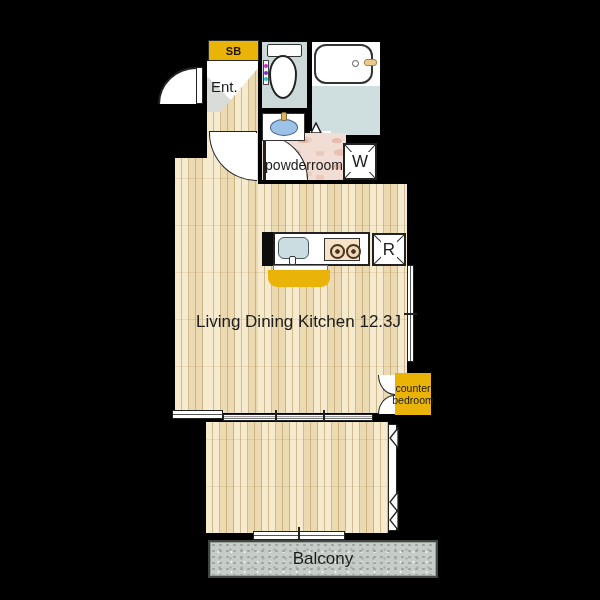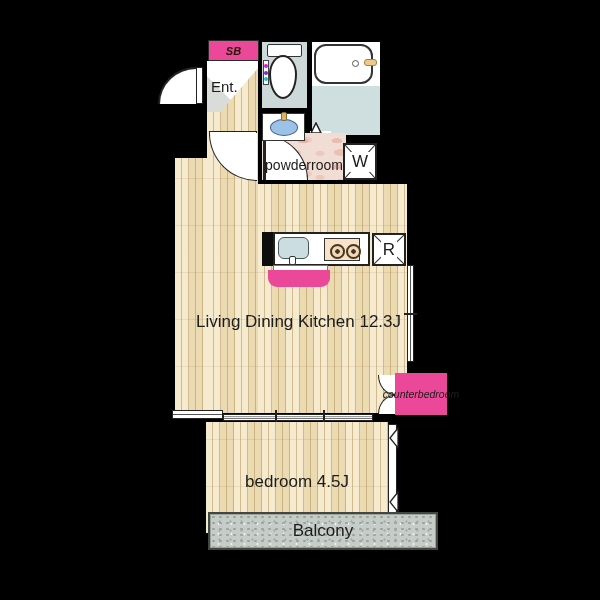--- a/index.html
+++ b/index.html
@@ -29,21 +29,21 @@
   }
   .speckle{
     background-color:#c6cdc8;
     background-image:
       radial-gradient(circle, #9aa39c 1px, transparent 1.5px),
       radial-gradient(circle, #aab2ac 1px, transparent 1.4px),
       radial-gradient(circle, rgba(255,255,255,.8) .8px, transparent 1.2px);
     background-size:7px 6px, 11px 9px, 13px 10px;
     background-position:0 0, 4px 3px, 2px 5px;
   }
-  .orange{background:#ec4899;font-style:italic;}
+  .orange{background:#eab308;}
 
   
   .door{background:#fff;border:0 solid #222;}
   .win-h{background:linear-gradient(to bottom,#fff 0 3px,#555 3px 4px,#fff 4px);border:1px solid #222;}
   .win-v{background:linear-gradient(to right,#fff 0 2px,#555 2px 3px,#fff 3px);border:1px solid #222;}
   .tick{background:#222;}
 
   
   #sb{left:208px;top:40px;width:51px;height:21px;border:1.5px solid #2a2a2a;
       display:flex;align-items:center;justify-content:center;font-size:11px;font-weight:700;color:#241503;}
@@ -125,30 +125,30 @@
   #partition-tick-1{left:275px;top:410px;width:1.5px;height:15px;}
   #partition-tick-2{left:323px;top:410px;width:1.5px;height:15px;}
   #bedroom-window{left:253px;top:531px;width:92px;height:9px;}
   #bedroom-window-tick{left:298px;top:527px;width:1.5px;height:16px;}
 
   
   #cs-door-top{left:378px;top:375px;width:17px;height:20px;border-radius:0 0 0 100%;
                border-left:1.5px solid #222;border-bottom:1.5px solid #222;}
   #cs-door-bottom{left:378px;top:395px;width:17px;height:19px;border-radius:100% 0 0 0;
                   border-left:1.5px solid #222;border-top:1.5px solid #222;}
-  #counter-storage{left:395px;top:373px;width:52px;height:42px;display:flex;
+  #counter-storage{left:395px;top:373px;width:36px;height:42px;display:flex;flex-direction:column;
                    align-items:center;justify-content:center;font-size:10.5px;line-height:12px;}
   #closet{left:397px;top:421px;width:44px;height:112px;display:flex;align-items:center;justify-content:center;font-size:14px;}
   #closet-doors{left:388px;top:424px;width:9px;height:107px;background:#fff;border:1px solid #222;}
   #closet-doors svg{position:absolute;left:-1px;top:-1px;}
 
   
   #bedroom{left:206px;top:422px;width:182px;height:111px;}
   #bedroom-label{left:206px;top:472px;width:182px;text-align:center;font-size:17px;z-index:6;}
-  #balcony{left:208px;top:512px;width:230px;height:38px;border:2px solid #434743;
+  #balcony{left:208px;top:540px;width:230px;height:38px;border:2px solid #434743;
            box-shadow:inset 0 0 0 1px #9aa29b;display:flex;align-items:center;justify-content:center;}
   #balcony-label{font-size:17px;}
 </style>
 </head>
 <body>
 
 <div class="plan">
 
   <div class="abs wood" id="hall-col"></div>
   <div class="abs wood" id="ldk-left"></div>
@@ -237,21 +237,20 @@
   <div class="abs tick" id="partition-tick-2"></div>
 
   <div class="abs door" id="cs-door-top"></div>
   <div class="abs door" id="cs-door-bottom"></div>
   <div class="abs orange" id="counter-storage">
     <span>counter</span>
     <span>bedroom</span>
   </div>
 
   <div class="abs wood" id="bedroom"></div>
-  <div class="abs" id="bedroom-label">bedroom 4.5J</div>
 
   <div class="abs" id="closet-doors">
     <svg width="11" height="109">
       <polygon points="10,4 2,14 10,24" fill="#fff" stroke="#222" stroke-width="1.3"></polygon>
       <polygon points="10,68 2,78 10,88" fill="#fff" stroke="#222" stroke-width="1.3"></polygon>
       <polygon points="10,86 2,96 10,106" fill="#fff" stroke="#222" stroke-width="1.3"></polygon>
     </svg>
   </div>
 
   <div class="abs win-h" id="bedroom-window"></div>

